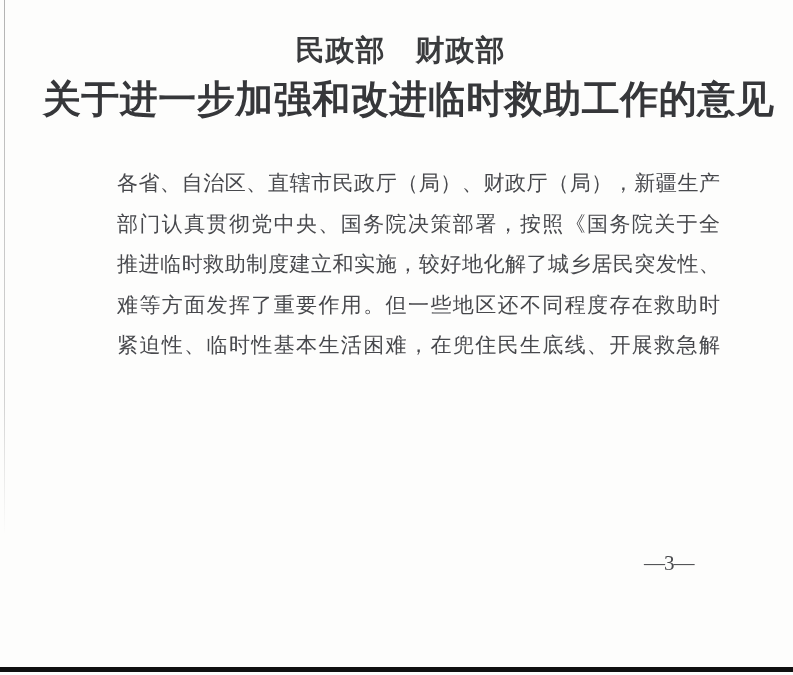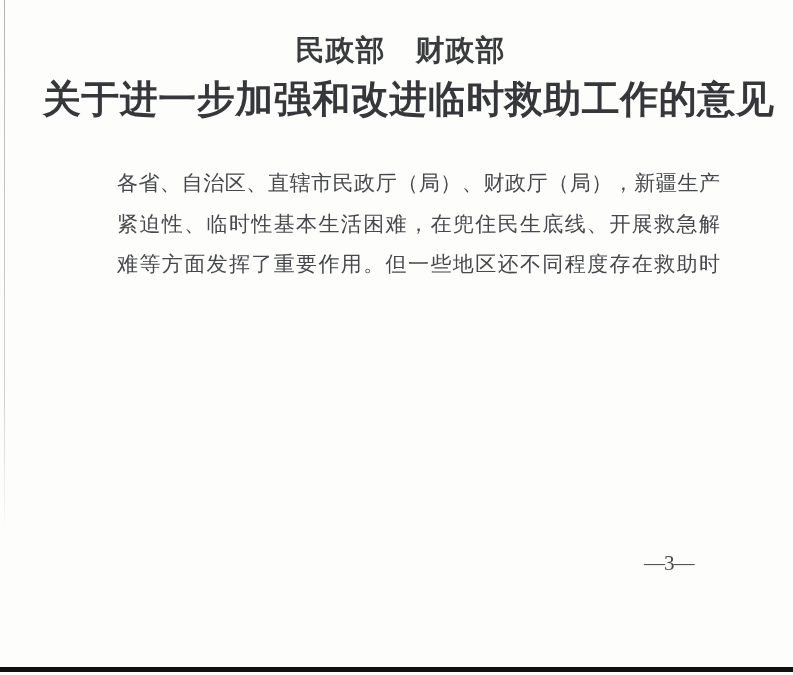--- a/index.html
+++ b/index.html
@@ -98,21 +98,23 @@
 <div class="page">
 
   <div class="scan-edge"></div>
 
   <h1 class="title1">民政部　财政部</h1>
 
   <h2 class="title2">关于进一步加强和改进临时救助工作的意见</h2>
 
   <div class="doc-body">
     <div class="line j">各省、自治区、直辖市民政厅（局）、财政厅（局），新疆生产</div>
+    <div class="line j">部门认真贯彻党中央、国务院决策部署，按照《国务院关于全</div>
+    <div class="line j">推进临时救助制度建立和实施，较好地化解了城乡居民突发性、</div>
+    <div class="line j">难等方面发挥了重要作用。但一些地区还不同程度存在救助时</div>
     <div class="line j">紧迫性、临时性基本生活困难，在兜住民生底线、开展救急解</div>
-    <div class="line j">难等方面发挥了重要作用。但一些地区还不同程度存在救助时</div>
   </div>
 
   <div class="page-number">—3—</div>
 
   <div class="bottom-rule"></div>
 
 </div>
 
 </body></html>

